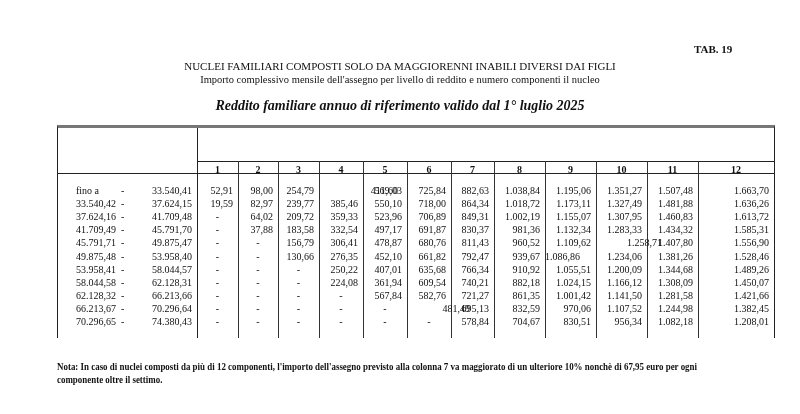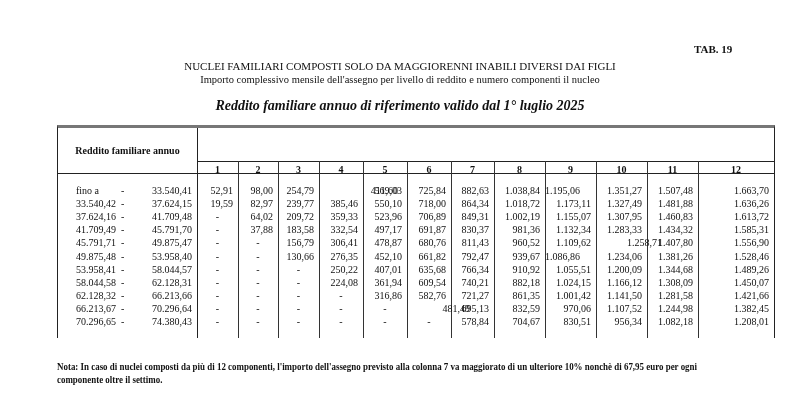--- a/index.html
+++ b/index.html
@@ -38,21 +38,20 @@
 </head>
 <body>
 
 <div class="tab-num">TAB. 19</div>
 <div class="title t1">NUCLEI FAMILIARI COMPOSTI SOLO DA MAGGIORENNI INABILI DIVERSI DAI FIGLI</div>
 <div class="title t2">Importo complessivo mensile dell'assegno per livello di reddito e numero componenti il nucleo</div>
 <div class="title t3">Reddito familiare annuo di riferimento valido dal 1° luglio 2025</div>
 
 <div class="tbl" id="tbl">
   <div class="left-head">
-    <span>Reddito familiare annuo</span>
   </div>
   <div class="sub-line"></div>
   <div class="head-line"></div>
 <div class="vline full" style="left: 139px;"></div>
     <div class="vline" style="left: 180px;"></div>
     <div class="vline" style="left: 220px;"></div>
     <div class="vline" style="left: 261px;"></div>
     <div class="vline" style="left: 305px;"></div>
     <div class="vline" style="left: 349px;"></div>
     <div class="vline" style="left: 393px;"></div>
@@ -78,21 +77,21 @@
       <span class="cell sep">-</span>
       <span class="cell to">33.540,41</span>
       <span class="cell" style="left: 139px; width: 36px;">52,91</span>
       <span class="cell" style="left: 180px; width: 35px;">98,00</span>
       <span class="cell" style="left: 220px; width: 36px;">254,79</span>
       <span class="cell" style="left: 261px; width: 39px; padding-left: 40px;">411,60</span>
       <span class="cell" style="left: 305px; width: 39px;">569,03</span>
       <span class="cell" style="left: 349px; width: 39px;">725,84</span>
       <span class="cell" style="left: 393px; width: 38px;">882,63</span>
       <span class="cell" style="left: 436px; width: 46px;">1.038,84</span>
-      <span class="cell" style="left: 487px; width: 30px; font-family: Liberation Serif, serif;">1.195,06</span>
+      <span class="cell" style="left: 487px; width: 46px; font-family: Liberation Serif, serif;">1.195,06</span>
       <span class="cell" style="left: 538px; width: 46px;">1.351,27</span>
       <span class="cell" style="left: 589px; width: 46px;">1.507,48</span>
       <span class="cell" style="left: 640px; width: 71px;">1.663,70</span>
     </div>
     <div class="row" style="top: 70.1px;">
       <span class="cell from">33.540,42</span>
       <span class="cell sep">-</span>
       <span class="cell to">37.624,15</span>
       <span class="cell" style="left: 139px; width: 36px;">19,59</span>
       <span class="cell" style="left: 180px; width: 35px;">82,97</span>
@@ -210,21 +209,21 @@
       <span class="cell" style="left: 640px; width: 71px;">1.450,07</span>
     </div>
     <div class="row" style="top: 161.8px;">
       <span class="cell from">62.128,32</span>
       <span class="cell sep">-</span>
       <span class="cell to">66.213,66</span>
       <span class="cell dash" style="left: 139px; width: 41px;">-</span>
       <span class="cell dash" style="left: 180px; width: 40px;">-</span>
       <span class="cell dash" style="left: 220px; width: 41px;">-</span>
       <span class="cell dash" style="left: 261px; width: 44px;">-</span>
-      <span class="cell" style="left: 305px; width: 39px;">316,86</span>
+      <span class="cell" style="left: 305px; width: 39px;">567,84</span>
       <span class="cell" style="left: 349px; width: 39px;">582,76</span>
       <span class="cell" style="left: 393px; width: 38px;">721,27</span>
       <span class="cell" style="left: 436px; width: 46px;">861,35</span>
       <span class="cell" style="left: 487px; width: 46px;">1.001,42</span>
       <span class="cell" style="left: 538px; width: 46px;">1.141,50</span>
       <span class="cell" style="left: 589px; width: 46px;">1.281,58</span>
       <span class="cell" style="left: 640px; width: 71px;">1.421,66</span>
     </div>
     <div class="row" style="top: 174.9px;">
       <span class="cell from">66.213,67</span>

